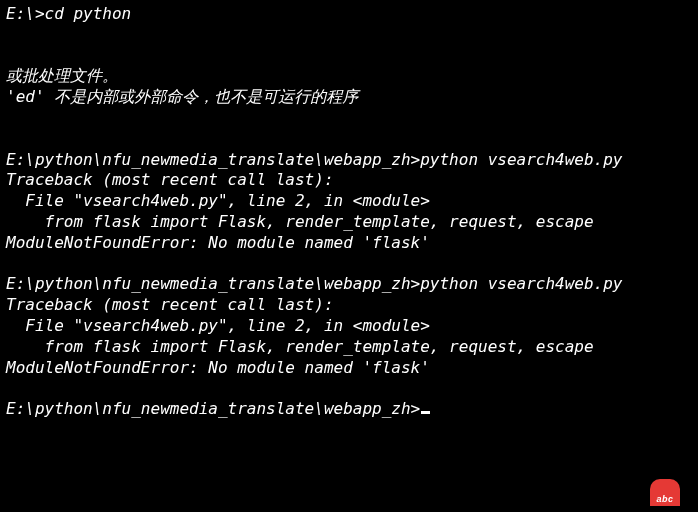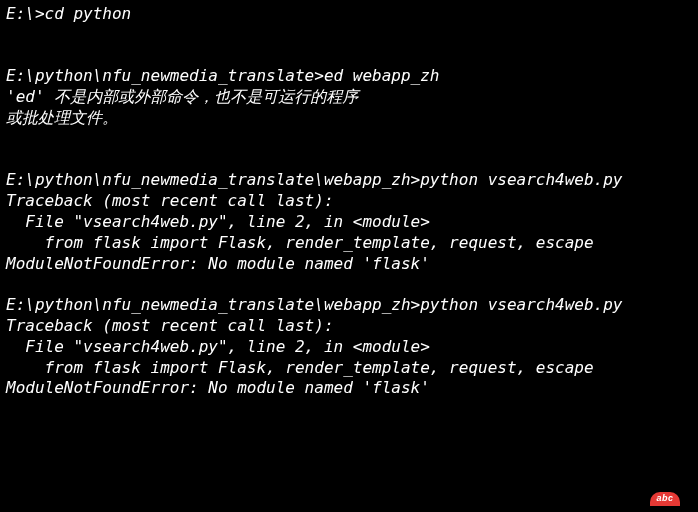--- a/index.html
+++ b/index.html
@@ -30,56 +30,56 @@
       height: 3px;
       background: #fff;
       vertical-align: baseline;
       margin-left: 1px;
     }
     .badge {
       position: absolute;
       bottom: 6px;
       right: 18px;
       width: 30px;
-      height: 14px;
+      height: 27px;
       background: #e53935;
       border-radius: 10px 10px 0 0;
       display: flex;
-      align-items: center;
+      align-items: flex-end;
       justify-content: center;
     }
     .badge-text {
       color: #fff;
       font-size: 9px;
       font-weight: bold;
       font-family: sans-serif;
       letter-spacing: 0.5px;
     }
   </style>
 </head>
 <body>
 
 <div>
   <div class="line">E:\&gt;cd python</div>
   <div class="line"></div>
   <div class="line"></div>
-  <div class="line">E:\python\nfu_newmedia_translate&gt;ed webapp_zh</div>
+  <div class="line">或批处理文件。</div>
   <div class="line">'ed' 不是内部或外部命令，也不是可运行的程序</div>
-  <div class="line">或批处理文件。</div>
   <div class="line"></div>
   <div class="line"></div>
   <div class="line">E:\python\nfu_newmedia_translate\webapp_zh&gt;python vsearch4web.py</div>
   <div class="line">Traceback (most recent call last):</div>
   <div class="line">  File "vsearch4web.py", line 2, in &lt;module&gt;</div>
   <div class="line">    from flask import Flask, render_template, request, escape</div>
   <div class="line">ModuleNotFoundError: No module named 'flask'</div>
   <div class="line"></div>
   <div class="line">E:\python\nfu_newmedia_translate\webapp_zh&gt;python vsearch4web.py</div>
   <div class="line">Traceback (most recent call last):</div>
   <div class="line">  File "vsearch4web.py", line 2, in &lt;module&gt;</div>
   <div class="line">    from flask import Flask, render_template, request, escape</div>
   <div class="line">ModuleNotFoundError: No module named 'flask'</div>
   <div class="line"></div>
+  <div class="line"><span>E:\python\nfu_newmedia_translate\webapp_zh&gt;</span><span class="cursor"></span></div>
 </div>
 
 <div class="badge">
   <span class="badge-text">abc</span>
 </div>
 
 </body></html>

